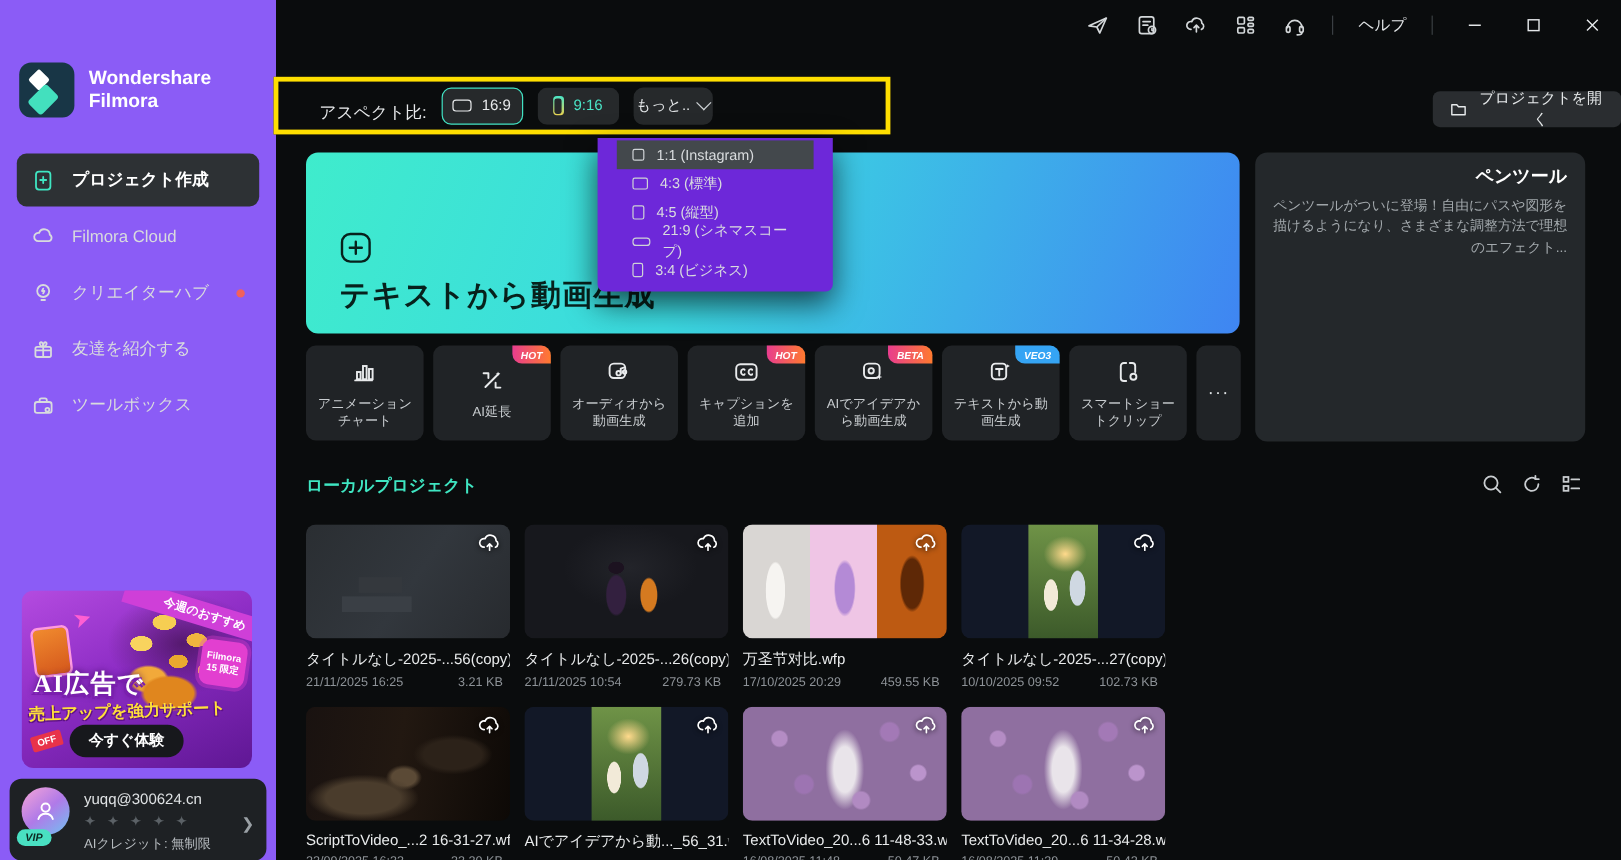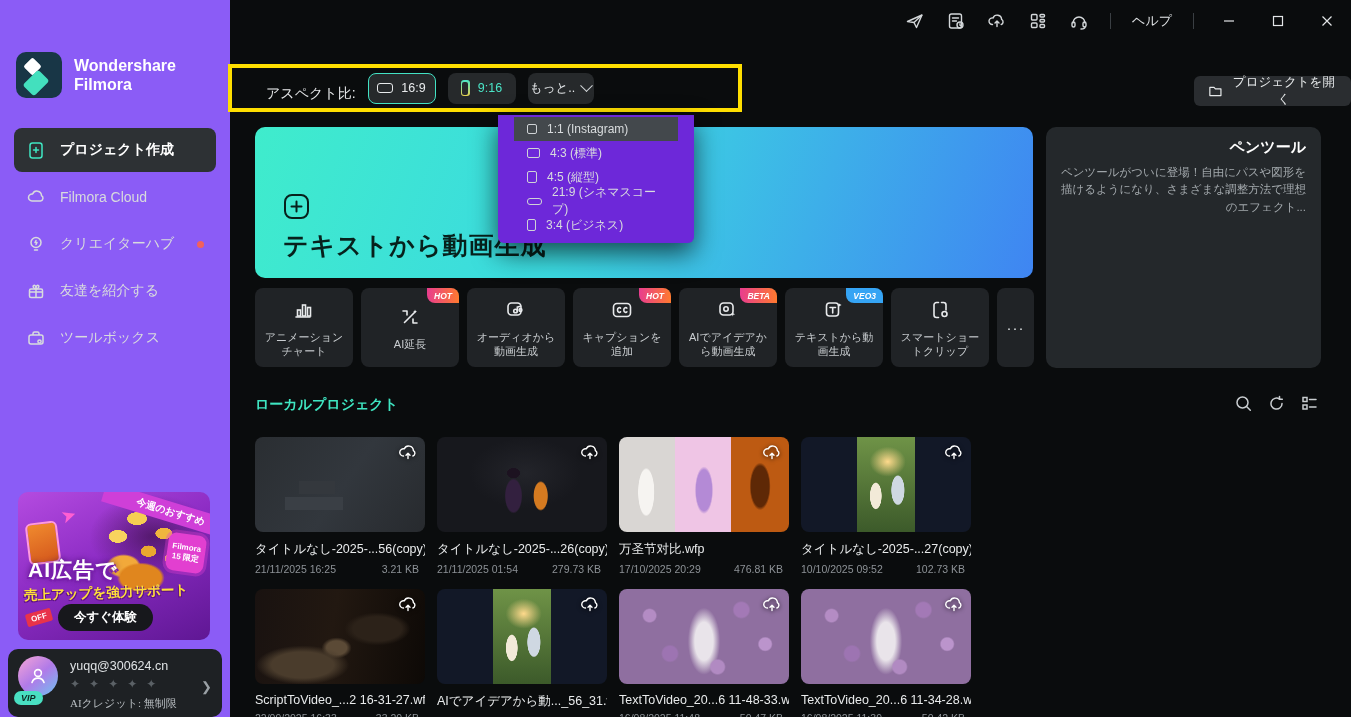--- a/index.html
+++ b/index.html
@@ -35,38 +35,38 @@
       radial-gradient(26px 18px at 55% 50%, #f2a93a 55%, transparent 66%); }
   .promo .bag { position:absolute; left:9px; top:30px; width:32px; height:42px; border:2px solid #ff9ade; border-radius:6px;
     background:linear-gradient(165deg,#f08a2e,#d4571c); transform:rotate(-7deg); }
   .promo .arrow { position:absolute; left:44px; top:14px; color:#ff5fd2; font-size:16px; transform:rotate(-18deg); font-weight:bold; }
   .promo-ribbon { position:absolute; top:10px; right:-30px; transform:rotate(17deg); background:#cf3fd8; color:#fff;
     font-size:10px; font-weight:bold; padding:3px 34px; white-space:nowrap; }
   .promo-star { position:absolute; right:5px; top:42px; width:38px; height:38px; background:#e23fd0; transform:rotate(8deg);
     border-radius:8px; color:#fff; font-size:8px; font-weight:bold; display:flex; align-items:center; justify-content:center;
     text-align:center; line-height:1.2; box-shadow:0 0 0 3px rgba(226,63,208,.35); }
   .promo-headline { position:absolute; left:10px; top:64px; font-size:21px; font-weight:bold; color:#fff;
-    text-shadow:-2px 2px 0 #7a1fae, 2px 2px 0 #7a1fae, 0 0 6px #3c0a5e; letter-spacing:1px; }
+    text-shadow:-2px 2px 0 #7a1fae, 2px 2px 0 #7a1fae, 0 0 6px #3c0a5e; letter-spacing:1px;font-family:Liberation Serif, serif; }
   .promo-subline { position:absolute; left:6px; top:92px; font-size:13.5px; font-weight:bold; color:#ffe03a;
     text-shadow:-1px 1px 0 #5e1286, 1px 1px 0 #5e1286; white-space:nowrap; transform:rotate(-2deg); }
   .promo-cta { position:absolute; left:40px; bottom:9px; background:#17181c; color:#fff; border:none; border-radius:15px;
     padding:5px 16px; font-size:12.5px; font-weight:bold; cursor:pointer; font-family:inherit; }
   .promo-tag { position:absolute; left:8px; bottom:16px; background:#e8334a; color:#fff; font-size:8px; font-weight:bold;
     padding:2px 5px; border-radius:2px; transform:rotate(-16deg); }
 
   
   .account { position:absolute; left:8px; top:649px; width:214px; height:68px; background:#1e2124; border-radius:10px; }
   .avatar { position:absolute; left:10px; top:7px; width:40px; height:40px; border-radius:50%;
     background:linear-gradient(140deg,#f7a6d7 0%, #b07ae8 50%, #6fc3f2 100%); display:flex; align-items:center; justify-content:center; cursor:pointer; }
   .vip-badge { position:absolute; left:6px; top:42px; background:#49e0c2; color:#0d2a23; font-size:9px; font-weight:bold;
     font-style:italic; padding:2px 7px; border-radius:8px; }
   .acct-email { position:absolute; left:62px; top:10px; font-size:12.5px; color:#dfe2e4; }
   .acct-icons { position:absolute; left:62px; top:28px; display:flex; gap:9px; color:#5b6166; font-size:12px; }
   .acct-chevron { position:absolute; right:10px; top:30px; color:#9aa0a5; font-size:13px; cursor:pointer; }
-  .acct-credit { position:absolute; left:62px; top:47px; font-size:11px; color:#b9bec2;font-family:Liberation Serif, serif; }
+  .acct-credit { position:absolute; left:62px; top:47px; font-size:11px; color:#b9bec2; }
 
   
   .titlebar { position:absolute; right:10px; top:6px; height:30px; display:flex; align-items:center; gap:21px; }
   .tb-icon { width:20px; height:20px; color:#d4d8da; cursor:pointer; }
   .tb-divider { width:1px; height:16px; background:#3a3f43; }
   .tb-help { font-size:13px; color:#e3e6e8; cursor:pointer; }
   .win-btn { width:28px; height:22px; display:flex; align-items:center; justify-content:center; color:#e3e6e8; cursor:pointer; }
 
   
   .aspect-box { position:absolute; left:228px; top:64px; width:514px; height:48px; border:4px solid #ffdf00;
@@ -533,37 +533,37 @@
       <div class="thumb" data-thumb="witches">
         <span class="upload">
             <svg width="22" height="22" viewBox="0 0 22 22" fill="none" stroke="#fff" stroke-width="1.4" stroke-linecap="round" stroke-linejoin="round">
               <path d="M6.5 14a3.6 3.6 0 1 1 .7-7.1A4.8 4.8 0 0 1 16.4 8.6a3 3 0 0 1-.5 5.4"></path>
               <path d="M11 16.5v-5.2m0 0l-2 2m2-2l2 2"></path>
             </svg>
           </span>
       </div>
       <div class="pname">タイトルなし-2025-...26(copy).wfp</div>
       <div class="pmeta">
-          <span>21/11/2025 01:54</span>
+          <span>21/11/2025 10:54</span>
           <span>279.73 KB</span>
         </div>
     </div>
     <div class="pcard">
       <div class="thumb" data-thumb="triptych">
         <span class="upload">
             <svg width="22" height="22" viewBox="0 0 22 22" fill="none" stroke="#fff" stroke-width="1.4" stroke-linecap="round" stroke-linejoin="round">
               <path d="M6.5 14a3.6 3.6 0 1 1 .7-7.1A4.8 4.8 0 0 1 16.4 8.6a3 3 0 0 1-.5 5.4"></path>
               <path d="M11 16.5v-5.2m0 0l-2 2m2-2l2 2"></path>
             </svg>
           </span>
       </div>
       <div class="pname">万圣节对比.wfp</div>
       <div class="pmeta">
           <span>17/10/2025 20:29</span>
-          <span>476.81 KB</span>
+          <span>459.55 KB</span>
         </div>
     </div>
     <div class="pcard">
       <div class="thumb" data-thumb="forest-strip">
         <span class="upload">
             <svg width="22" height="22" viewBox="0 0 22 22" fill="none" stroke="#fff" stroke-width="1.4" stroke-linecap="round" stroke-linejoin="round">
               <path d="M6.5 14a3.6 3.6 0 1 1 .7-7.1A4.8 4.8 0 0 1 16.4 8.6a3 3 0 0 1-.5 5.4"></path>
               <path d="M11 16.5v-5.2m0 0l-2 2m2-2l2 2"></path>
             </svg>
           </span>

